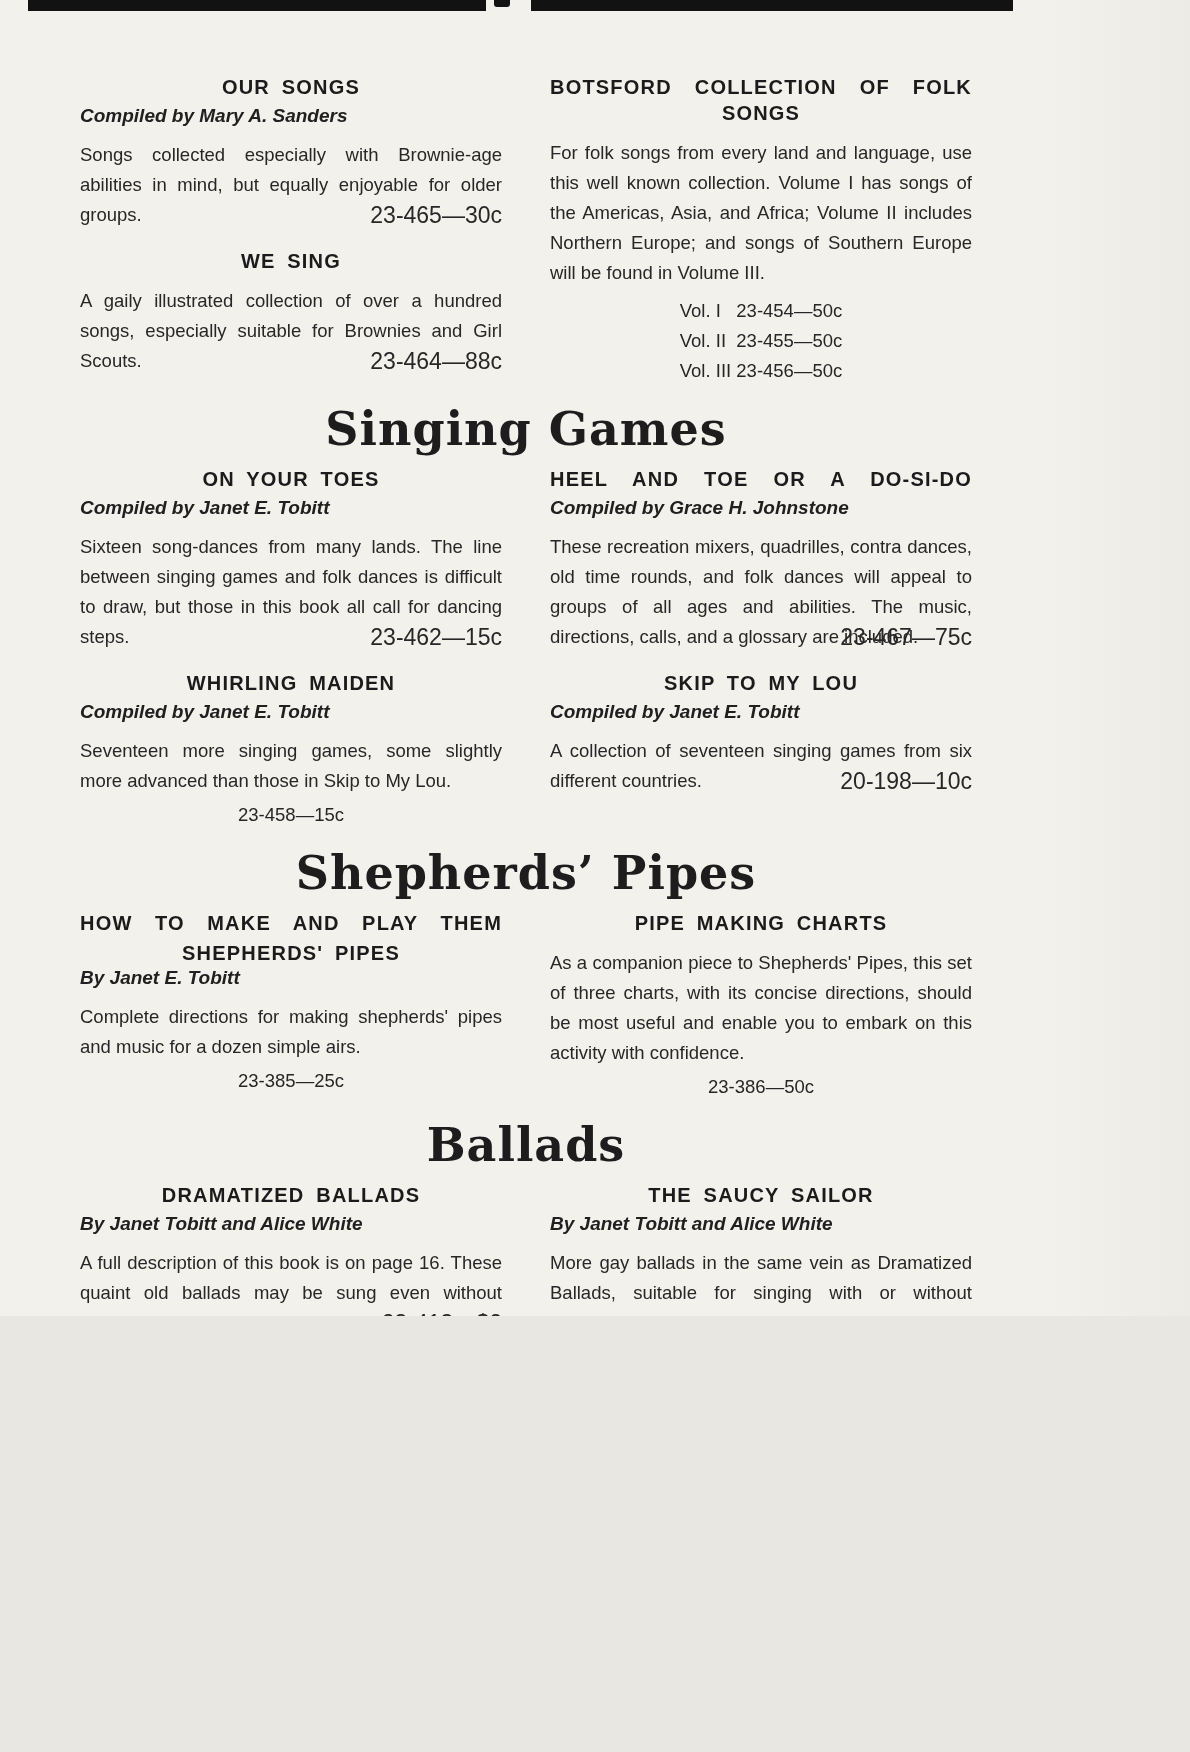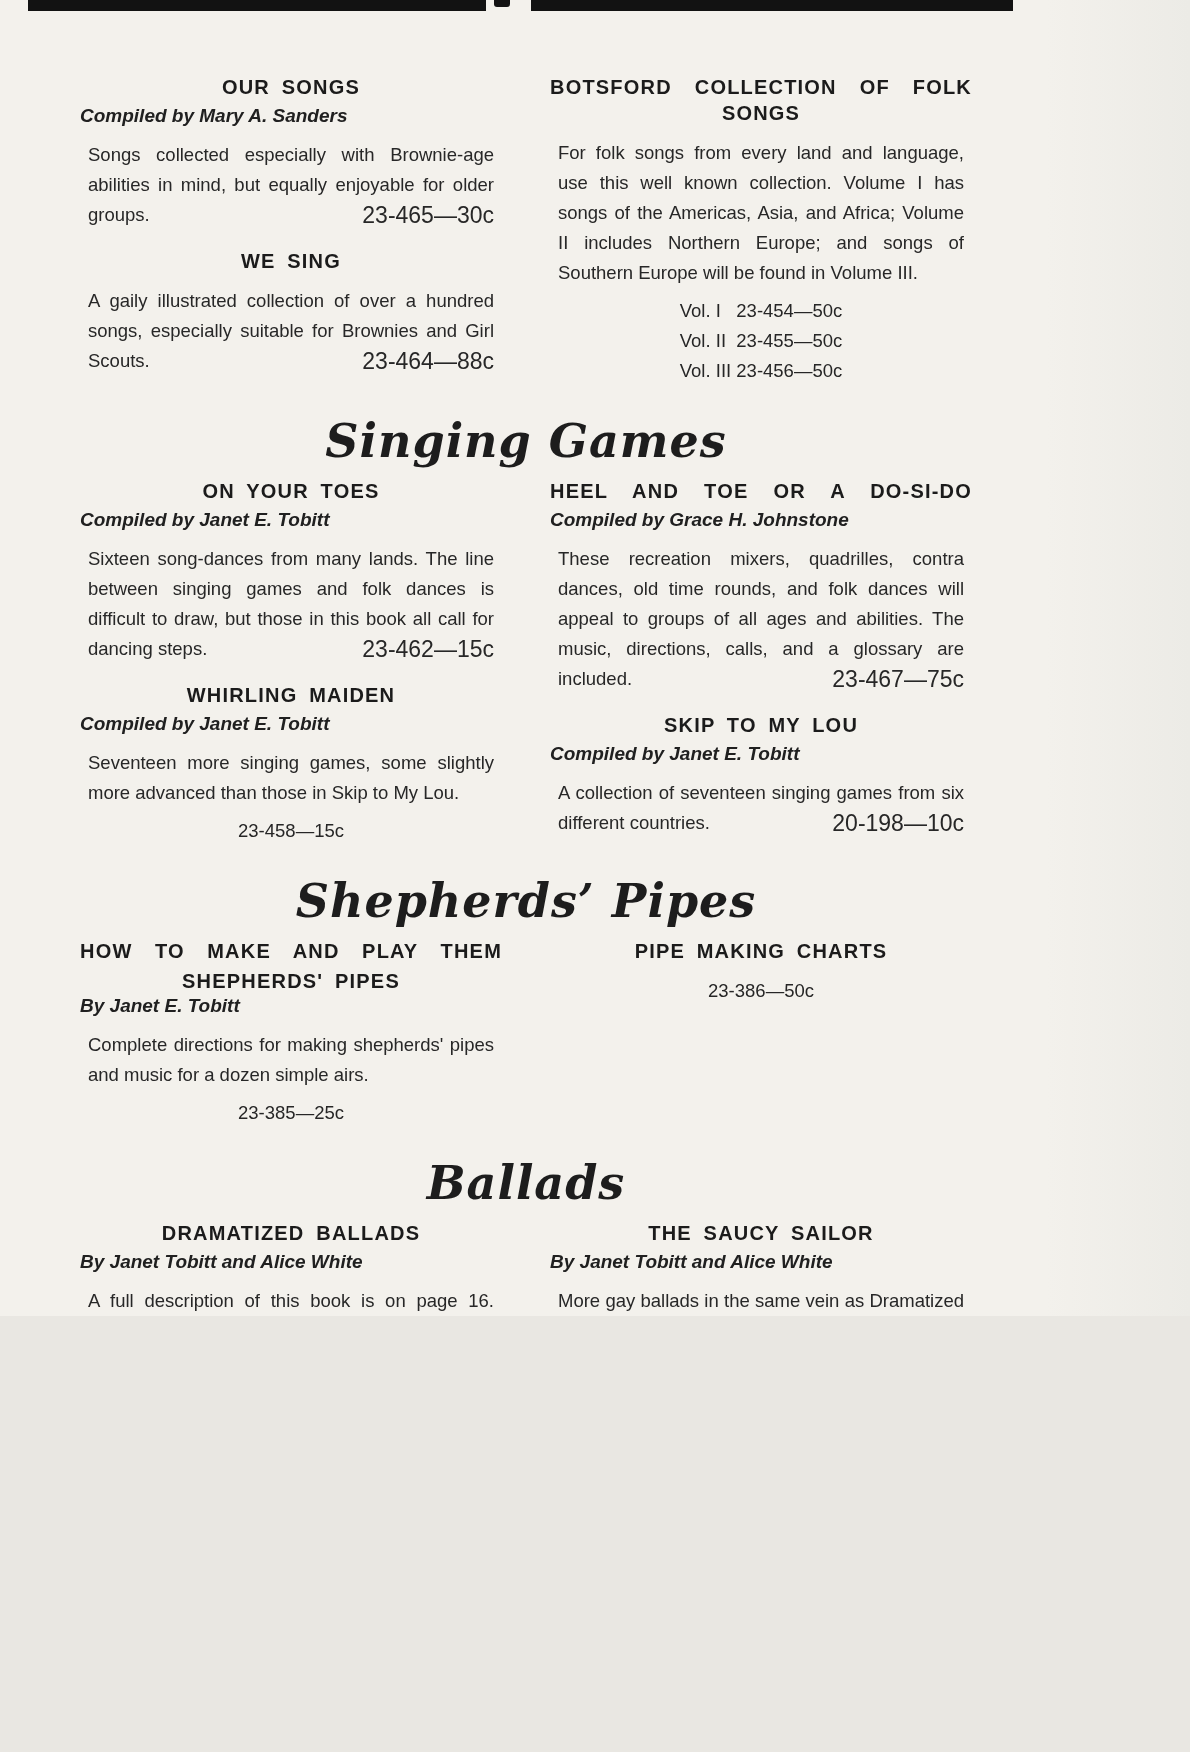--- a/index.html
+++ b/index.html
@@ -29,34 +29,34 @@
     font-size:20px;line-height:26px;font-weight:bold;color:#1b1b1b;
     letter-spacing:1.2px;word-spacing:5px;text-align:center;margin:0 0 4px;
   }
   .title-botsford{text-align:justify;text-align-last:center;}
   .title-spread{text-align:justify;text-align-last:justify;}
   .byline{
     font-size:19px;line-height:24px;font-weight:bold;font-style:italic;
     text-align:left;margin:0 0 12px;color:#202020;
   }
   .body{
-    font-size:18.5px;line-height:30px;text-align:justify;margin:8px;color:#272727;
+    font-size:18.5px;line-height:30px;text-align:justify;margin:0;color:#272727;
   }
   .with-code{position:relative;}
   .code{white-space:nowrap;}
   .code-inline{position:absolute;right:0;bottom:0;font-size:23px;line-height:30px;}
   .code-line{font-size:18.5px;line-height:30px;text-align:center;margin:4px 0 0;}
   .vols{text-align:center;margin-top:8px;}
   .vols-inner{display:inline-block;text-align:right;}
   .vol-line{margin:0;font-size:18.5px;line-height:30px;}
 
   .script-heading{
-    font-family:"DejaVu Serif",serif;font-style:italic;font-weight:bold;
+    font-family:"DejaVu Serif",serif;font-weight:bold;
     font-size:46px;line-height:50px;text-align:center;color:#1d1d1d;
-    margin:12px 0 12px;letter-spacing:1px;
+    margin:0 0 12px;letter-spacing:1px;
   }
 
   .gap-after-title{margin-bottom:12px;}
 
   
   .books{position:relative;height:320px;margin-top:10px;}
   .book{position:absolute;box-shadow:3px 5px 10px rgba(0,0,0,0.35);border:1px solid #8d8a83;box-sizing:border-box;}
   .book1{
     left:172px;top:40px;width:168px;height:236px;z-index:1;
     background:linear-gradient(105deg,#dcd8d1 0%,#c9c5bc 70%,#bcb8af 100%);
@@ -192,20 +192,21 @@
           <h3 class="title title-spread">HOW TO MAKE AND PLAY THEM</h3>
           <h3 class="title" style="margin-bottom:0;">SHEPHERDS' PIPES</h3>
           <p class="byline">By Janet E. Tobitt</p>
           <p class="body">Complete directions for making shepherds' pipes and music for a dozen simple airs.</p>
           <p class="code code-line">23-385—25c</p>
         </section>
       </div>
       <div class="col">
         <section class="entry">
           <h3 class="title gap-after-title">PIPE MAKING CHARTS</h3>
+          <p class="body">As a companion piece to Shepherds' Pipes, this set of three charts, with its concise directions, should be most useful and enable you to embark on this activity with confidence.</p>
           <p class="code code-line">23-386—50c</p>
         </section>
       </div>
     </div>
 
     <h2 class="script-heading">Ballads</h2>
     <div class="row">
       <div class="col">
         <section class="entry">
           <h3 class="title">DRAMATIZED BALLADS</h3>

